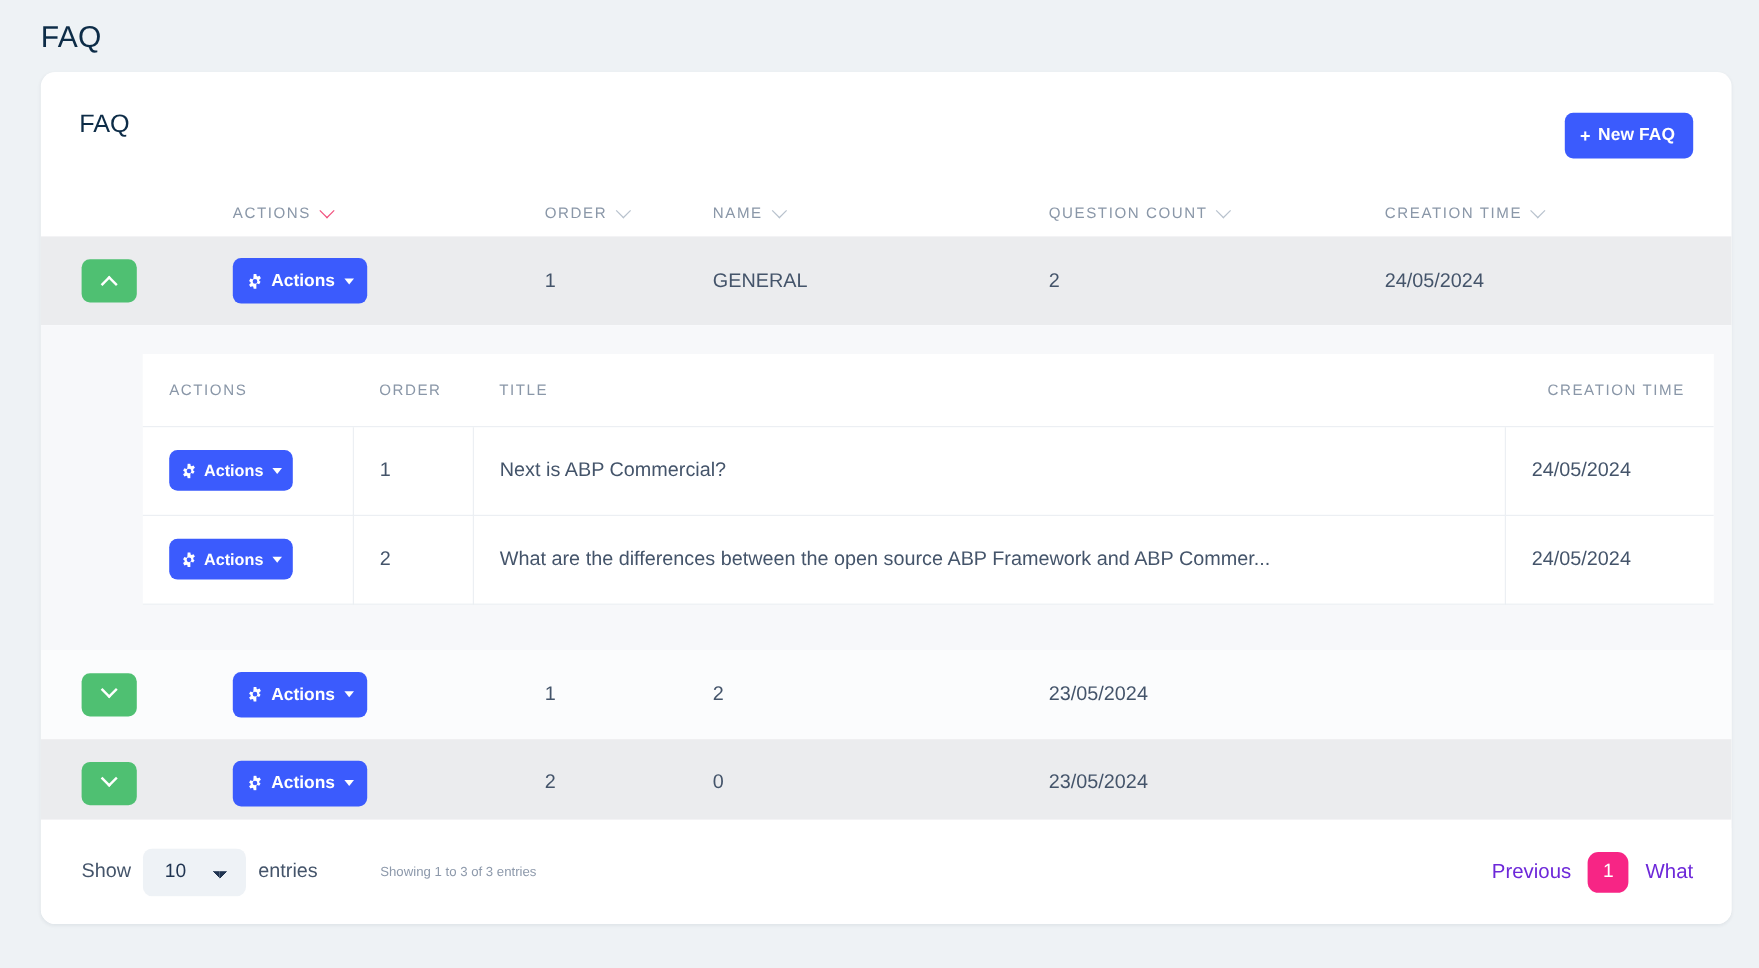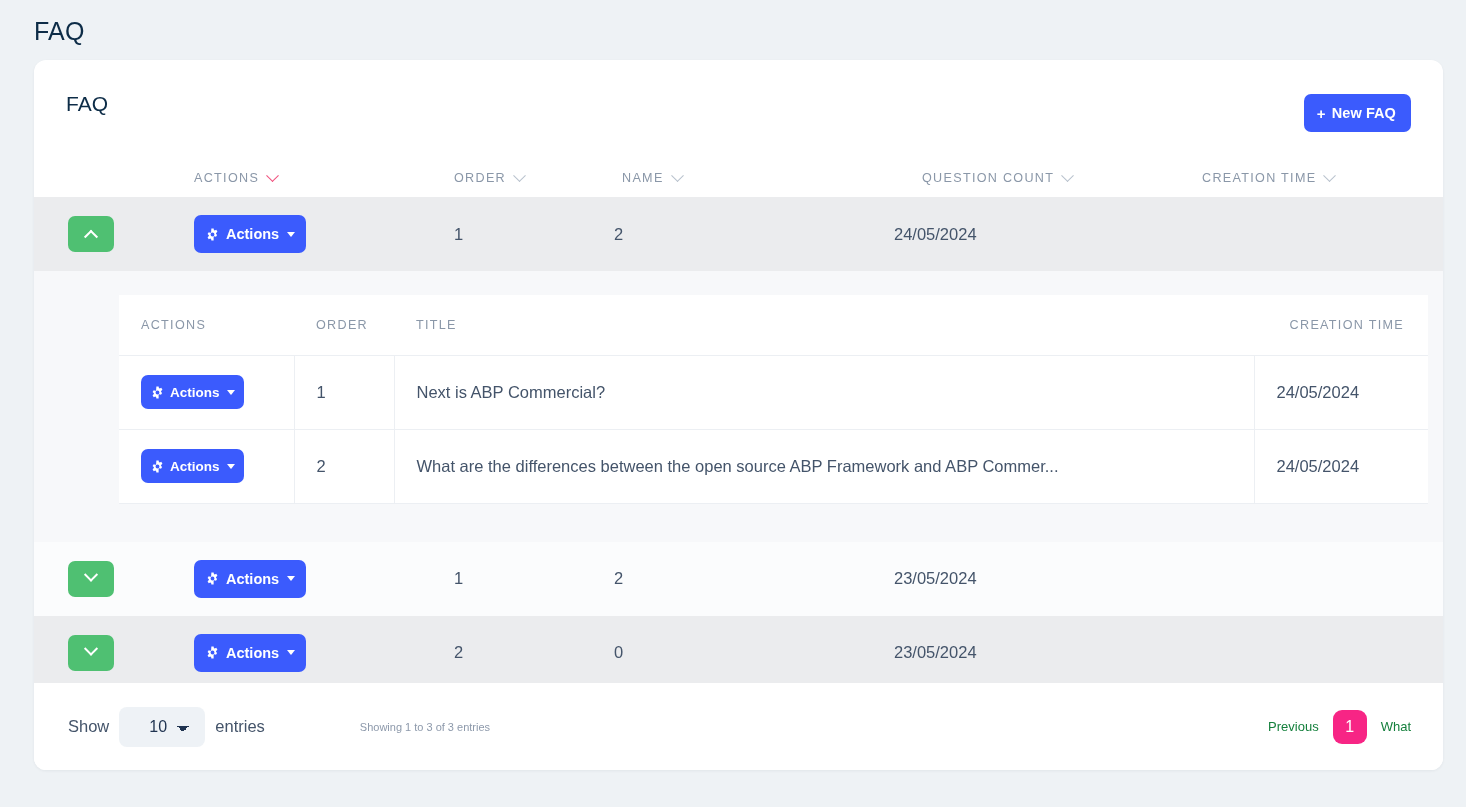--- a/index.html
+++ b/index.html
@@ -81,22 +81,22 @@
     align-items: center;
     height: 74px;
   }
   .o-row.striped { background: #ebecee; }
   .o-row.plain   { background: #fbfcfd; }
   .o-head .cell, .o-row .cell { flex: none; }
 
   .c-toggle { width: 160px; padding-left: 34px; }
   .c-act    { width: 260px; }
   .c-order  { width: 140px; }
-  .c-name   { width: 280px; margin-left: 28px; }
-  .c-qcount { width: 280px; margin-left: 20px; }
+  .c-name   { width: 280px; }
+  .c-qcount { width: 280px; }
   .c-ctime  { width: 260px; }
 
   .o-head .cell {
     font-size: 12.6px;
     letter-spacing: 1.3px;
     color: #8a97a8;
     text-transform: uppercase;
     display: flex;
     align-items: center;
     gap: 9px;
@@ -215,39 +215,38 @@
   .footer {
     position: absolute;
     left: 0;
     bottom: 0;
     width: 1409px;
     height: 87px;
     display: flex;
     align-items: center;
     padding: 0 32px 0 34px;
     background: #fff;
-    gap: 43px;
   }
   .show-group {
     display: flex;
     align-items: center;
     gap: 10px;
     font-size: 16.5px;
     color: #44546a;
   }
   .len-select {
     width: 86px;
     height: 40px;
     border: none;
     border-radius: 8px;
     background: #eef2f6;
     font-family: "Liberation Sans", sans-serif;
     font-size: 16px;
     color: #1f3350;
-    padding: 0 10px 0 30px;
+    padding: 0 10px 0 18px;
     cursor: pointer;
     appearance: none;
     background-image:
       linear-gradient(45deg, transparent 50%, #1f3350 50%),
       linear-gradient(135deg, #1f3350 50%, transparent 50%);
     background-position:
       calc(100% - 22px) calc(50% + 2px),
       calc(100% - 16px) calc(50% + 2px);
     background-size: 6px 6px, 6px 6px;
     background-repeat: no-repeat;
@@ -257,22 +256,22 @@
     font-size: 11px;
     color: #8d99ab;
   }
   .pager {
     margin-left: auto;
     display: flex;
     align-items: center;
     gap: 14px;
   }
   .pg-link {
-    font-size: 13px;
-    color: #15803d;
+    font-size: 17px;
+    color: #6d28d9;
     cursor: pointer;
   }
   .pg-num {
     width: 34px;
     height: 34px;
     border-radius: 9px;
     background: #f72585;
     color: #fff;
     font-size: 16px;
     display: flex;
@@ -331,20 +330,21 @@
       <div class="cell c-act">
         <button class="actions-btn">
           <svg class="gear" viewBox="0 0 16 16">
             <path fill="#ffffff" d="M9.4.5l.35 2.05c.35.13.68.3.98.5l1.93-.78 1.4 2.42-1.6 1.33c.03.18.04.37.04.56s-.1.38-.4.56l1.6 1.33-1.4 2.42-1.93-.78c-.3.2-.63.37-.98.5L9.4 15.5H6.6l-.35-2.05a4.9 4.9 0 01-.98-.5l-1.93.78-1.4-2.42 1.6-1.33a4.6 4.6 0 010-1.12l-1.6-1.33 1.4-2.42 1.93.78c.3-.2.63-.37.98-.5L6.6.5h2.8zM8 5.6a2.4 2.4 0 100 4.8 2.4 2.4 0 000-4.8z"></path>
           </svg>
           <span>Actions</span>
           <span class="caret"></span>
         </button>
       </div>
       <div class="cell c-order">1</div>
+      <div class="cell c-name">GENERAL</div>
       <div class="cell c-qcount">2</div>
       <div class="cell c-ctime">24/05/2024</div>
     </div>
 
     <div class="detail-wrap">
       <table class="inner-table">
         <thead>
           <tr>
             <th class="t-act">ACTIONS</th>
             <th class="t-order">ORDER</th>

